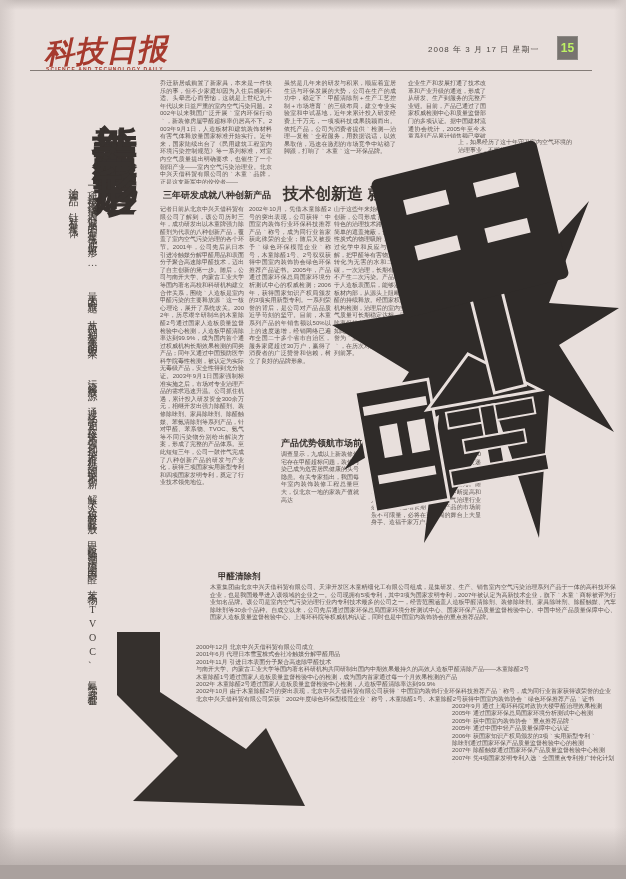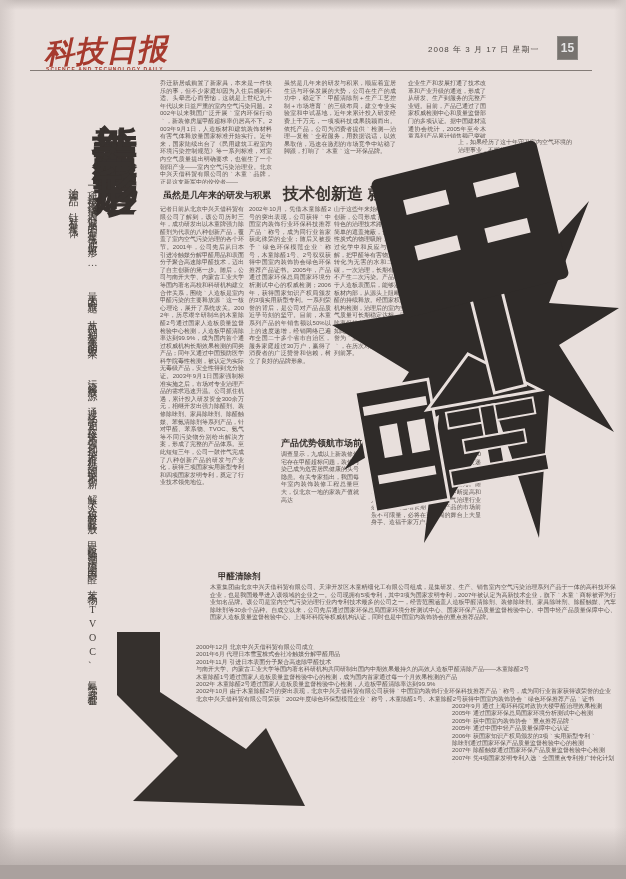--- a/index.html
+++ b/index.html
@@ -19,21 +19,21 @@
     background:linear-gradient(rgba(185,176,173,0),#b9b0ad 80%);}
   .edge-bottom2{position:absolute;left:0;bottom:0;width:626px;height:14px;background:#aaa19e;}
 
   .masthead-logo{position:absolute;left:44px;top:31px;
     font-family:"Liberation Serif",serif;font-style:italic;font-weight:bold;
     font-size:30px;color:#a63a2e;transform:rotate(-2deg);letter-spacing:1px;}
   .masthead-sub{position:absolute;left:46px;top:66px;font-size:5px;font-weight:bold;
     letter-spacing:1.1px;color:#a63a2e;}
   .issue-date{position:absolute;left:428px;top:44px;font-size:8px;color:#4c4642;letter-spacing:1px;}
   .page-badge{position:absolute;left:557px;top:36px;width:21px;height:24px;background:#77736f;
-    color:#e5e5e5;font-size:12px;font-weight:bold;text-align:center;line-height:24px;
+    color:#bef264;font-size:12px;font-weight:bold;text-align:center;line-height:24px;
     box-shadow:inset 0 0 0 1px #8d8985;}
   .masthead-rule{position:absolute;left:30px;top:70px;width:562px;height:1px;background:#837b77;}
 
   .headline{position:absolute;left:84px;top:86px;height:648px;width:62px;
     writing-mode:vertical-rl;text-orientation:upright;
     font-family:"Liberation Serif",serif;font-weight:bold;font-size:45px;
     color:#38322f;letter-spacing:4px;line-height:62px;}
   .deck{position:absolute;left:26px;top:180px;height:525px;width:76px;
     writing-mode:vertical-rl;text-orientation:upright;overflow:hidden;
     font-family:"Liberation Serif",serif;font-size:10px;line-height:19px;
@@ -66,21 +66,21 @@
   <div class="masthead-rule"></div>
 
   <div class="headline">新技术让室内有害气体无所遁形</div>
   <div class="deck">一项新技术让危害人们健康的有害气体无所遁形……　量大的难题，从而达到标本兼治的效果。　污染释放源，通过化学中和反应技术与催化剂技术有机结合的技术创新，解决了人造板材甲醛释放　甲醛根除剂是清除室内甲醛、苯系物、TVOC、氨气等多种有害气体的治理产品，针对有害气体</div>
 
   <div class="bodytext" style="left:160px;top:80px;width:112px;height:104px;">乔迁新居或购置了新家具，本来是一件快乐的事，但不少家庭却因为入住后感到不适、头晕恶心而苦恼，这就是上世纪九十年代以来日益严重的室内空气污染问题。2002年以来我国广泛开展｀室内环保行动｀，新装修房屋甲醛超标率仍居高不下。2003年9月1日，人造板材和建筑装饰材料有害气体释放量国家标准开始实行。近年来，国家陆续出台了《民用建筑工程室内环境污染控制规范》等一系列标准，对室内空气质量提出明确要求，也催生了一个朝阳产业——室内空气污染治理业。北京中兴天借科贸有限公司的｀木童｀品牌，正是这支新军中的佼佼者——</div>
   <div class="bodytext" style="left:284px;top:80px;width:112px;height:104px;">虽然是几年来的研发与积累，顺应着宜居生活与环保发展的大势，公司在生产的成功中，稳定下｀甲醛清除剂＋生产工艺控制＋市场培育｀的三级布局，建立专业实验室和中试基地，近年来累计投入研发经费上千万元，一项项科技成果脱颖而出。依托产品，公司为消费者提供｀检测—治理—复检｀全程服务，用数据说话，以效果取信，迅速在激烈的市场竞争中站稳了脚跟，打响了｀木童｀这一环保品牌。</div>
   <div class="bodytext" style="left:408px;top:80px;width:78px;height:58px;">企业生产和发展打通了技术改革和产业升级的通道，形成了从研发、生产到服务的完整产业链。目前，产品已通过了国家权威检测中心和质量监督部门的多项认证。据中国建材流通协会统计，2005年至今木童系列产品累计销售额已突破8000万元，并以每年50%以上的速度递增，2006年更是获得国家和行业的多项重点推荐，无可争议地成为室内空气治理行业的排头兵。</div>
   <div class="bodytext" style="left:458px;top:139px;width:114px;height:16px;">上，如果经历了这十年守卫室内空气环境的治理事业，不断壮大产业规模</div>
 
-  <div class="sec-head" style="left:163px;top:189px;font-size:9px;">虽然是几年来的研发与积累</div>
+  <div class="sec-head" style="left:163px;top:189px;font-size:9px;">三年研发成就八种创新产品</div>
   <div class="sec-head" style="left:262px;top:184px;font-size:16px;margin-left:21px;">技术创新造 就产品优异</div>
   <div class="sec-head" style="left:281px;top:437px;font-size:9px;">产品优势领航市场前景</div>
 
   <div class="bodytext" style="left:160px;top:206px;width:84px;height:356px;">记者日前从北京中兴天借科贸有限公司了解到，该公司历时三年，成功研发出以木童牌强力除醛剂为代表的八种创新产品，覆盖了室内空气污染治理的各个环节。2001年，公司先后从日本引进冷触媒分解甲醛用品和表面分子聚合高速除甲醛技术，迈出了自主创新的第一步。随后，公司与南开大学、内蒙古工业大学等国内著名高校和科研机构建立合作关系，围绕｀人造板是室内甲醛污染的主要释放源｀这一核心理论，展开了系统攻关。2002年，历尽艰辛研制出的木童除醛2号通过国家人造板质量监督检验中心检测，人造板甲醛清除率达到99.9%，成为国内首个通过权威机构长期效果检测的同类产品；同年又通过中国预防医学科学院毒性检测，被认定为实际无毒级产品，安全性得到充分验证。2003年9月1日国家强制标准实施之后，市场对专业治理产品的需求迅速升温。公司抓住机遇，累计投入研发资金300余万元，相继开发出强力除醛剂、装修除味剂、家具除味剂、除醛触媒、苯氨清除剂等系列产品，针对甲醛、苯系物、TVOC、氨气等不同污染物分别给出解决方案，形成了完整的产品体系。至此短短三年，公司一鼓作气完成了八种创新产品的研发与产业化，获得三项国家实用新型专利和四项国家发明专利，奠定了行业技术领先地位。</div>
   <div class="bodytext" style="left:249px;top:206px;width:82px;height:224px;">2002年10月，凭借木童除醛2号的突出表现，公司获得｀中国室内装饰行业环保科技推荐产品｀称号，成为同行业首家获此殊荣的企业；随后又被授予｀绿色环保模范企业｀称号，木童除醛1号、2号双双获得中国室内装饰协会绿色环保推荐产品证书。2005年，产品通过国家环保总局国家环境分析测试中心的权威检测；2006年，获得国家知识产权局颁发的3项实用新型专利。一系列荣誉的背后，是公司对产品品质近乎苛刻的坚守。目前，木童系列产品的年销售额以50%以上的速度递增，经销网络已遍布全国二十多个省市自治区，服务家庭超过30万户，赢得了消费者的广泛赞誉和信赖，树立了良好的品牌形象。</div>
   <div class="bodytext" style="left:334px;top:206px;width:72px;height:252px;">山于这些年来始终坚持自主创新，公司形成了一套独具特色的治理技术路线：不靠简单的遮盖掩蔽，也不靠活性炭式的物理吸附，而是通过化学中和反应与催化分解，把甲醛等有害物质直接转化为无害的水和二氧化碳，一次治理，长期有效，不产生二次污染。产品喷涂于人造板表面后，能够渗入板材内部，从源头上阻断甲醛的持续释放。经国家权威机构检测，治理后的室内空气质量可长期稳定达标，清除率保持在90%以上。正因如此，木童产品被业内专家誉为｀室内空气污染的克星｀，在历次对比测试中均名列前茅。</div>
   <div class="bodytext" style="left:281px;top:451px;width:78px;height:116px;">调查显示，九成以上新装修住宅存在甲醛超标问题，装修污染已成为危害居民健康的头号隐患。有关专家指出，我国每年室内装饰装修工程总量巨大，仅北京一地的家装产值就高达</div>
   <div class="bodytext" style="left:371px;top:451px;width:110px;height:112px;">190亿元，家装市场总产值更是突破8000亿元大关，而且需求以每年30%的速度递增。2004年全国人造板年产量已超13000万立方米，照此计算，仅人造板甲醛治理一项，潜在市场容量就超过100亿元。随着国家对室内环境质量要求的不断提高和人们健康意识的觉醒，室内空气治理行业必将迎来高速增长期，木童产品的市场前景不可限量，必将在更广阔的舞台上大显身手、造福千家万户。</div>
 
   <svg class="burst-svg" width="305" height="420" viewBox="0 0 305 420">

